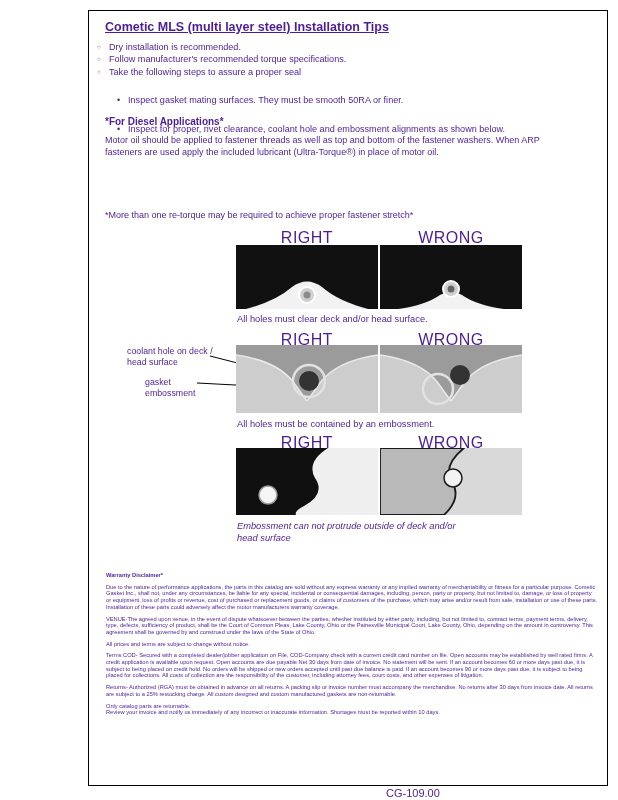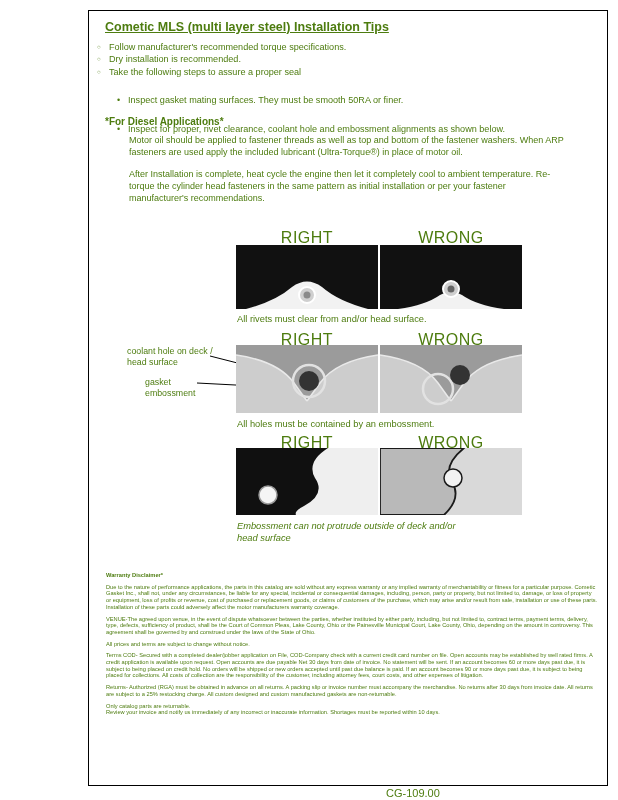--- a/index.html
+++ b/index.html
@@ -1,33 +1,33 @@
 <!DOCTYPE html>
 <html><head>
 <meta charset="utf-8">
 <style>
   * { margin:0; padding:0; box-sizing:border-box; }
   html,body { background:#ffffff; }
   .page {
     position:relative; width:618px; height:800px; background:#ffffff;
-    font-family:"Liberation Sans", sans-serif; color:#4d7c0f; overflow:hidden;
+    font-family:"Liberation Sans", sans-serif; color:#4c1d95; overflow:hidden;
   }
   .abs { position:absolute; }
   .page-border { left:88px; top:10px; width:520px; height:776px; border:1px solid #000; }
 
   .title { left:105px; top:20px; font-size:12.5px; font-weight:bold; text-decoration:underline; }
 
   .tips { left:97px; top:41px; width:480px; font-size:9.1px; line-height:12.4px; }
   .tip { padding-left:12px; position:relative; }
   .tip::before { content:"\25CB"; position:absolute; left:0; top:0; font-size:6px; line-height:12.4px; }
   .sub { margin-left:20px; padding-left:11px;margin-top:16px; }
   .sub::before { content:"\2022"; font-size:9px; }
 
   .diesel-h { left:105px; top:116px; font-size:10px; font-weight:bold; }
-  .para { left:105px; width:436px; font-size:9px; line-height:12.2px;margin-left:24px; }
+  .para { left:105px; width:436px; font-size:9px; line-height:12.2px; }
   .p1 { top:134px; }
   .p2 { top:168px; }
   .note { left:105px; top:210px; font-size:9px; }
 
   .fig-label { width:142px; text-align:center; font-size:16px; letter-spacing:0.5px; }
   .col-l { left:236px; } .col-r { left:380px; }
   .row1-lab { top:229px; } .row2-lab { top:331px; } .row3-lab { top:434px; }
   .panel { width:142px; line-height:0; }
   .row1-img { top:245px; height:64px; }
   .row2-img { top:345px; height:68px; }
@@ -50,51 +50,51 @@
 </style>
 </head>
 <body>
 
 <div class="page">
   <div class="abs page-border"></div>
 
   <div class="abs title">Cometic MLS (multi layer steel) Installation Tips</div>
 
   <div class="abs tips">
+    <div class="tip"><span>Dry installation is recommended.</span></div>
     <div class="tip"><span>Follow manufacturer's recommended torque specifications.</span></div>
-    <div class="tip"><span>Dry installation is recommended.</span></div>
     <div class="tip"><span>Take the following steps to assure a proper seal</span></div>
     <div class="tip sub"><span>Inspect gasket mating surfaces.  They must be smooth 50RA or finer.</span></div>
     <div class="tip sub"><span>Inspect for proper, rivet clearance, coolant hole and embossment alignments as shown below.</span></div>
   </div>
 
   <div class="abs diesel-h">*For Diesel Applications*</div>
   <div class="abs para p1">Motor oil should be applied to fastener threads as well as top and bottom of the fastener washers. When ARP fasteners are used apply the included lubricant (Ultra-Torque®) in place of motor oil.</div>
-  <div class="abs para p2">After Installation is complete, heat cycle the engine then let it completely cool to ambient temperature. Re-torque the cylinder head fasteners in the same pattern as initial installation or per your fastener manufacturer's recommendations.</div>
+  <div class="abs note">*More than one re-torque may be required to achieve proper fastener stretch*</div>
 
   <div class="abs fig-label col-l row1-lab">RIGHT</div>
   <div class="abs fig-label col-r row1-lab">WRONG</div>
 
   <div class="abs panel col-l row1-img">
     <svg viewBox="0 0 142 64">
       <rect width="142" height="64" fill="#111111"></rect>
       <path d="M 10,64 Q 40,56 56,42 Q 71,31 86,42 Q 102,56 132,64 Z" fill="#f2f2f2"></path>
       <circle cx="71" cy="50" r="8" fill="#cfcfcf" stroke="#ffffff" stroke-width="2"></circle>
       <circle cx="71" cy="50" r="3.5" fill="#8a8a8a"></circle>
     </svg>
   </div>
   <div class="abs panel col-r row1-img">
     <svg viewBox="0 0 142 64">
       <rect width="142" height="64" fill="#111111"></rect>
       <path d="M 18,64 Q 46,60 60,50 Q 71,43 82,50 Q 96,60 124,64 Z" fill="#f2f2f2"></path>
       <circle cx="71" cy="44" r="8" fill="#cfcfcf" stroke="#ffffff" stroke-width="2"></circle>
       <circle cx="71" cy="44" r="3.5" fill="#666666"></circle>
     </svg>
   </div>
-  <div class="abs caption cap1">All rivets must clear from and/or head surface.</div>
+  <div class="abs caption cap1">All holes must clear deck and/or head surface.</div>
 
   <div class="abs fig-label col-l row2-lab">RIGHT</div>
   <div class="abs fig-label col-r row2-lab">WRONG</div>
 
   <div class="abs callout co1">coolant hole on deck / head surface</div>
   <div class="abs callout co2">gasket embossment</div>
   <svg class="abs leaders" viewBox="0 0 200 60">
     <line x1="92" y1="16" x2="186" y2="40" stroke="#000" stroke-width="1"></line>
     <line x1="79" y1="43" x2="175" y2="48" stroke="#000" stroke-width="1"></line>
   </svg>

